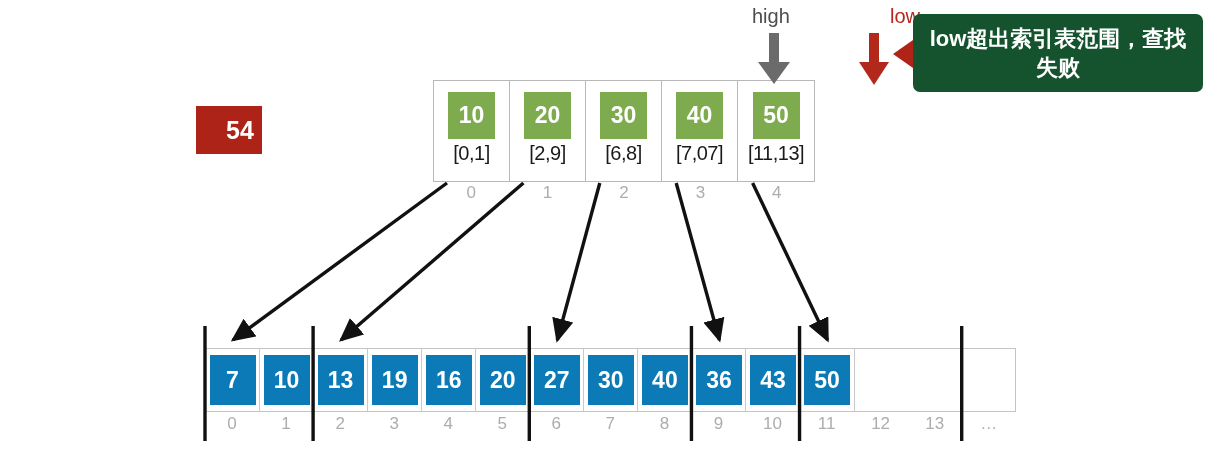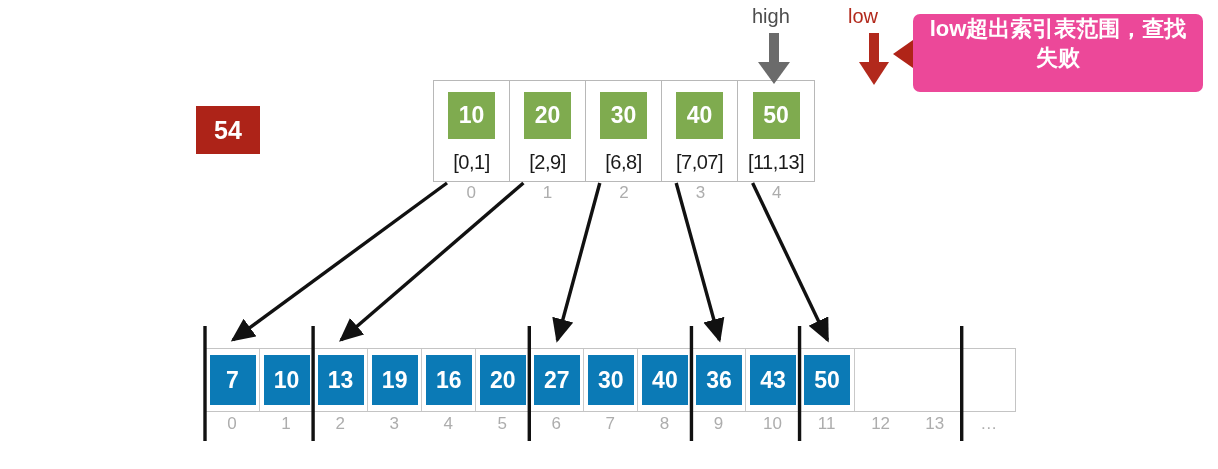--- a/index.html
+++ b/index.html
@@ -24,29 +24,30 @@
     left: 78px;
     top: 107px;
     font-size: 22px;
     color: #4a4a4a;
     letter-spacing: 0.5px;
     white-space: nowrap;
   }
   #target-badge {
     left: 196px;
     top: 106px;
-    width: 64px;
+    width: 44px;
     height: 48px;
     background: #ad2318;
     color: #ffffff;
     font-size: 25px;
     font-weight: bold;
     display: flex;
     align-items: center;
     justify-content: center;
+    padding-left: 22px;
   }
 
   
   #index-table {
     left: 433px;
     top: 80px;
     width: 382px;
     height: 102px;
     border: 1px solid #b8b8b8;
     box-sizing: border-box;
@@ -69,21 +70,21 @@
     height: 47px;
     background: #7fab4f;
     color: #ffffff;
     font-size: 23px;
     font-weight: bold;
     display: flex;
     align-items: center;
     justify-content: center;
   }
   .idx-range {
-    margin-top: 12px;
+    margin-top: 3px;
     font-size: 20px;
     color: #1a1a1a;
     letter-spacing: -0.5px;
     white-space: nowrap;
   }
   #index-numbers {
     left: 433px;
     top: 183px;
     width: 382px;
     height: 24px;
@@ -97,41 +98,41 @@
   }
 
   
   #high-label {
     left: 752px;
     top: 5px;
     font-size: 20px;
     color: #4d4d4d;
   }
   #low-label {
-    left: 848px;
+    left: 890px;
     top: 5px;
     font-size: 20px;
     color: #b2291c;
   }
 
   
   #callout {
     left: 913px;
     top: 14px;
     width: 290px;
     height: 78px;
-    background: #ec4899;
+    background: #14532d;
     border-radius: 7px;
     color: #ffffff;
     font-size: 22px;
     font-weight: bold;
     line-height: 1.32;
     text-align: center;
     display: flex;
-    align-items: flex-start;
+    align-items: center;
     justify-content: center;
     padding: 0 14px;
     box-sizing: border-box;
   }
   #callout-text { display: block; }
 
   
   #data-array {
     left: 205px;
     top: 348px;

